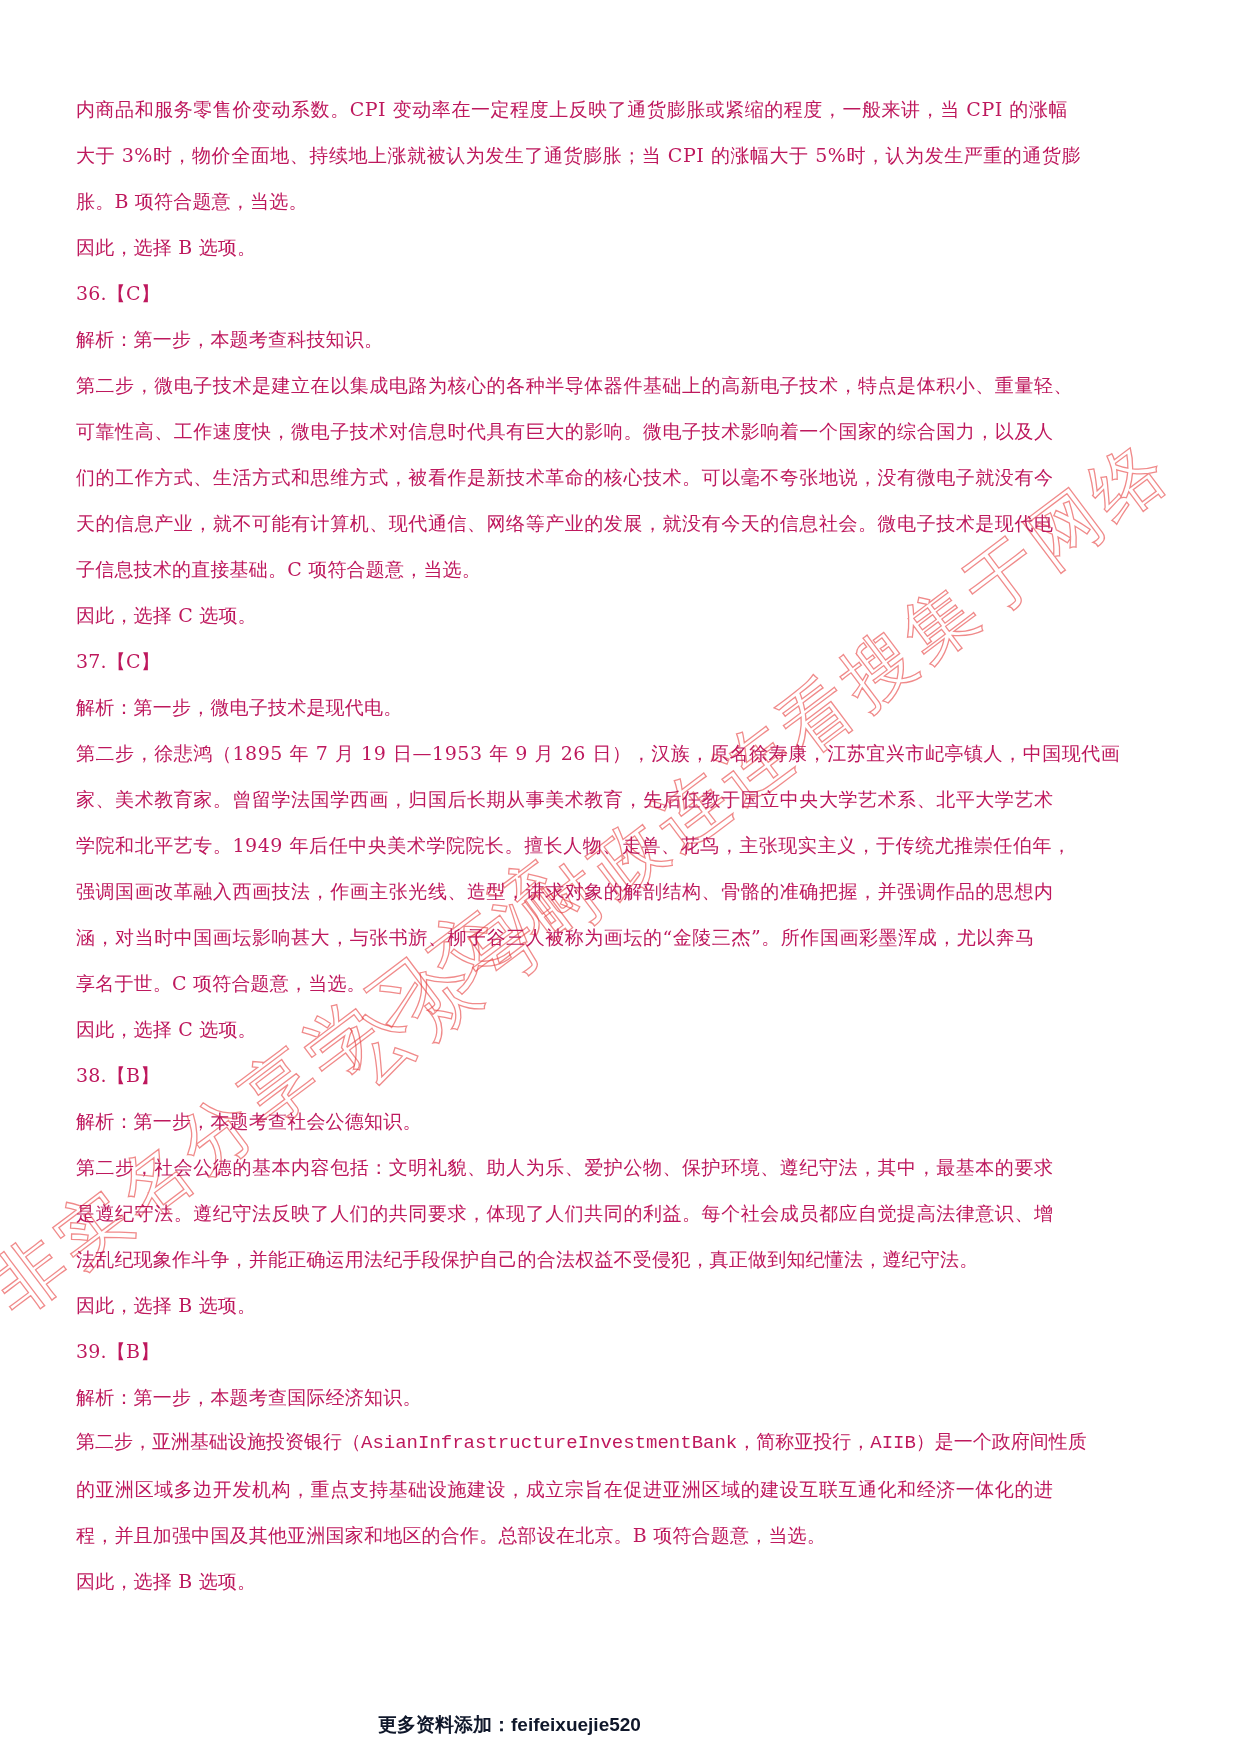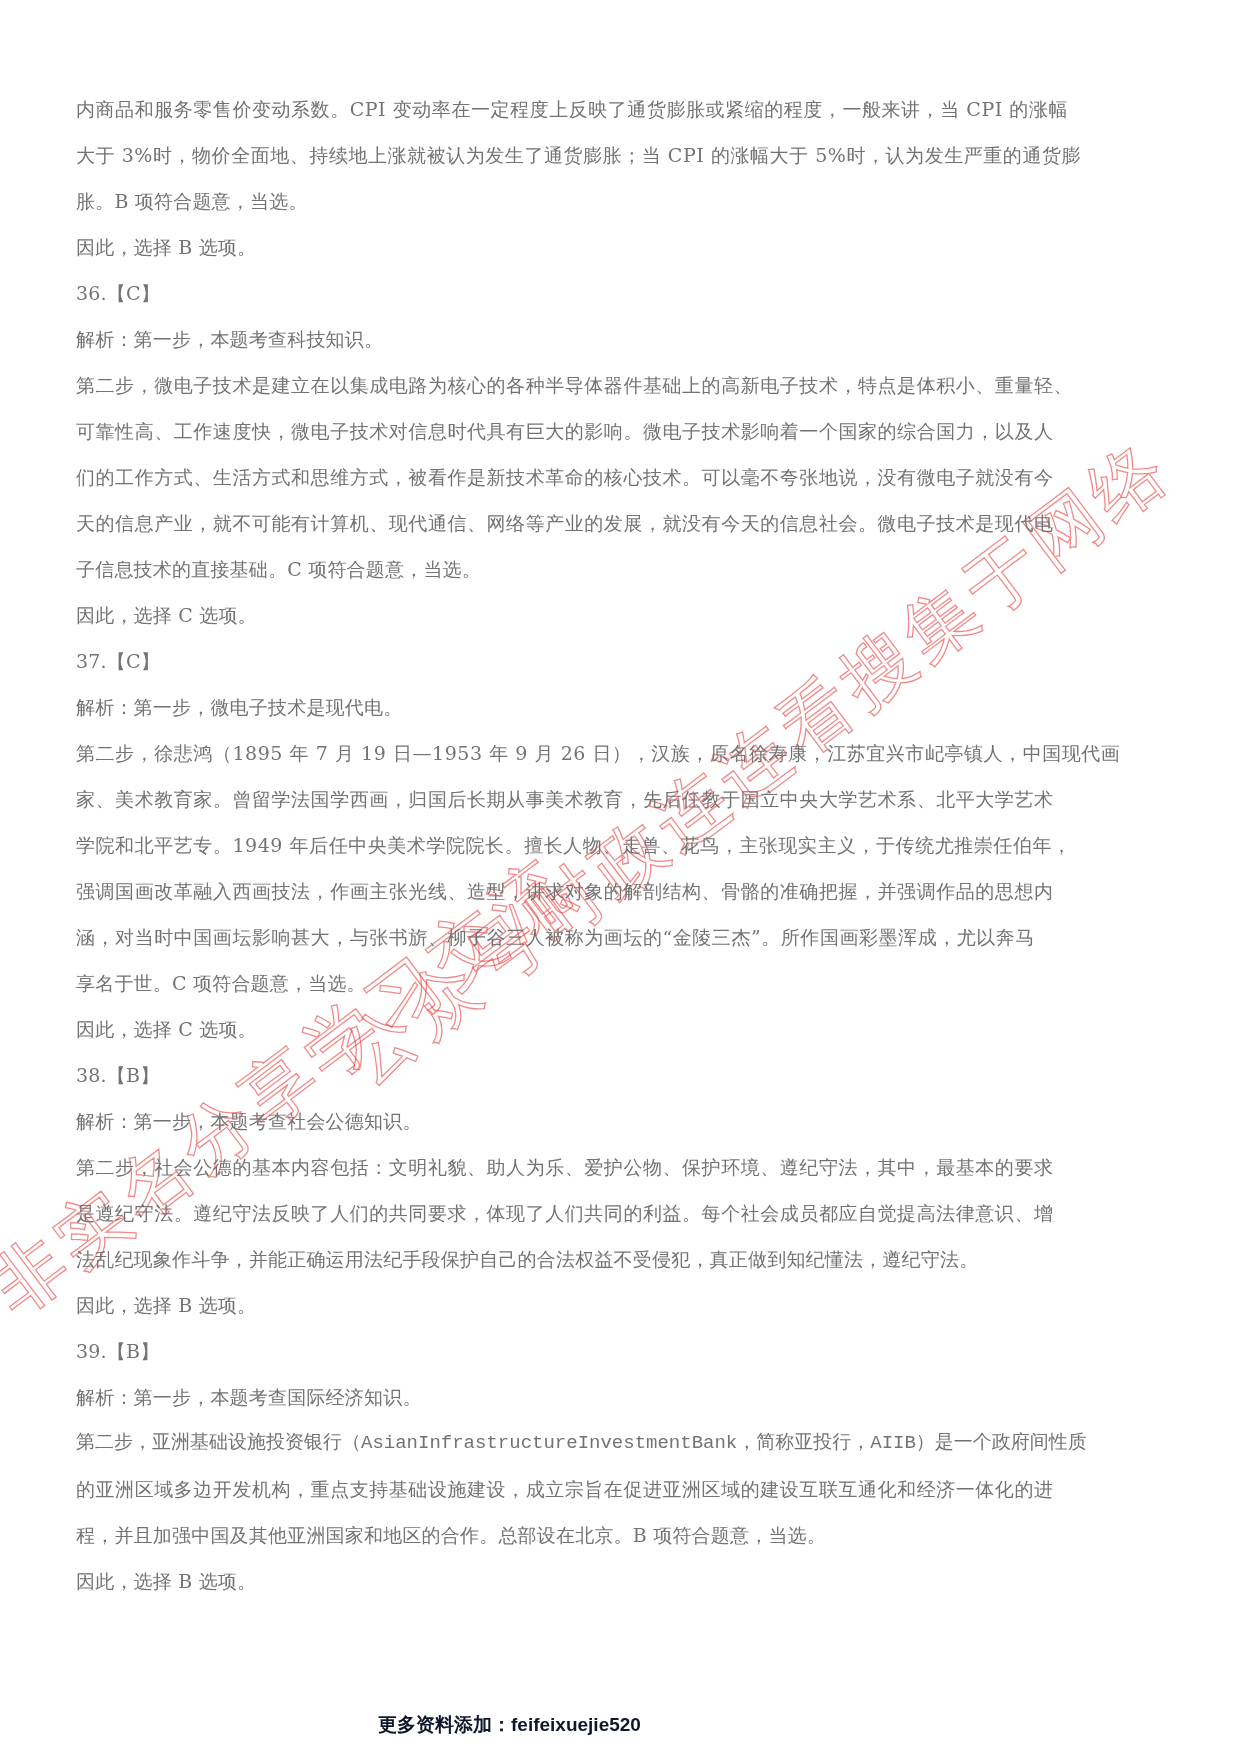--- a/index.html
+++ b/index.html
@@ -1,21 +1,21 @@
 <!DOCTYPE html>
 <html><head>
 <meta charset="utf-8">
 <style>
   html, body { margin: 0; padding: 0; background: #ffffff; }
   body { width: 1240px; height: 1754px; position: relative; overflow: hidden;
          font-family: "DejaVu Serif", "Liberation Serif", serif; color: #1a1a1a; }
   .page { position: absolute; left: 0; top: 0; width: 1240px; height: 1754px; }
   .content { position: absolute; left: 76px; top: 86px; width: 1100px; }
   .line { font-size: 19px; line-height: 46px; height: 46px; white-space: nowrap;
-          letter-spacing: 0.2px; color: #737373; }
+          letter-spacing: 0.2px; color: #be185d; }
   .para-line { letter-spacing: 0.55px; }
   .footer { position: absolute; top: 1712px; left: 0; width: 1240px; text-align: left; }
   .footer-inner { position: absolute; left: 378px; font-size: 19px; font-weight: bold;
                   font-family: "DejaVu Sans", "Liberation Sans", sans-serif; color: #0f172a; }
   .footer-inner .handle { font-family: "Liberation Sans", "DejaVu Sans", sans-serif; }
   .watermark { position: absolute; pointer-events: none; color: rgba(235, 70, 70, 0.55);
                font-family: "DejaVu Serif", serif; font-size: 64px; white-space: nowrap;
                transform-origin: left bottom; }
   .wm-stroke { color: transparent; -webkit-text-stroke: 1.3px rgba(230, 60, 60, 0.6); }
 </style>

